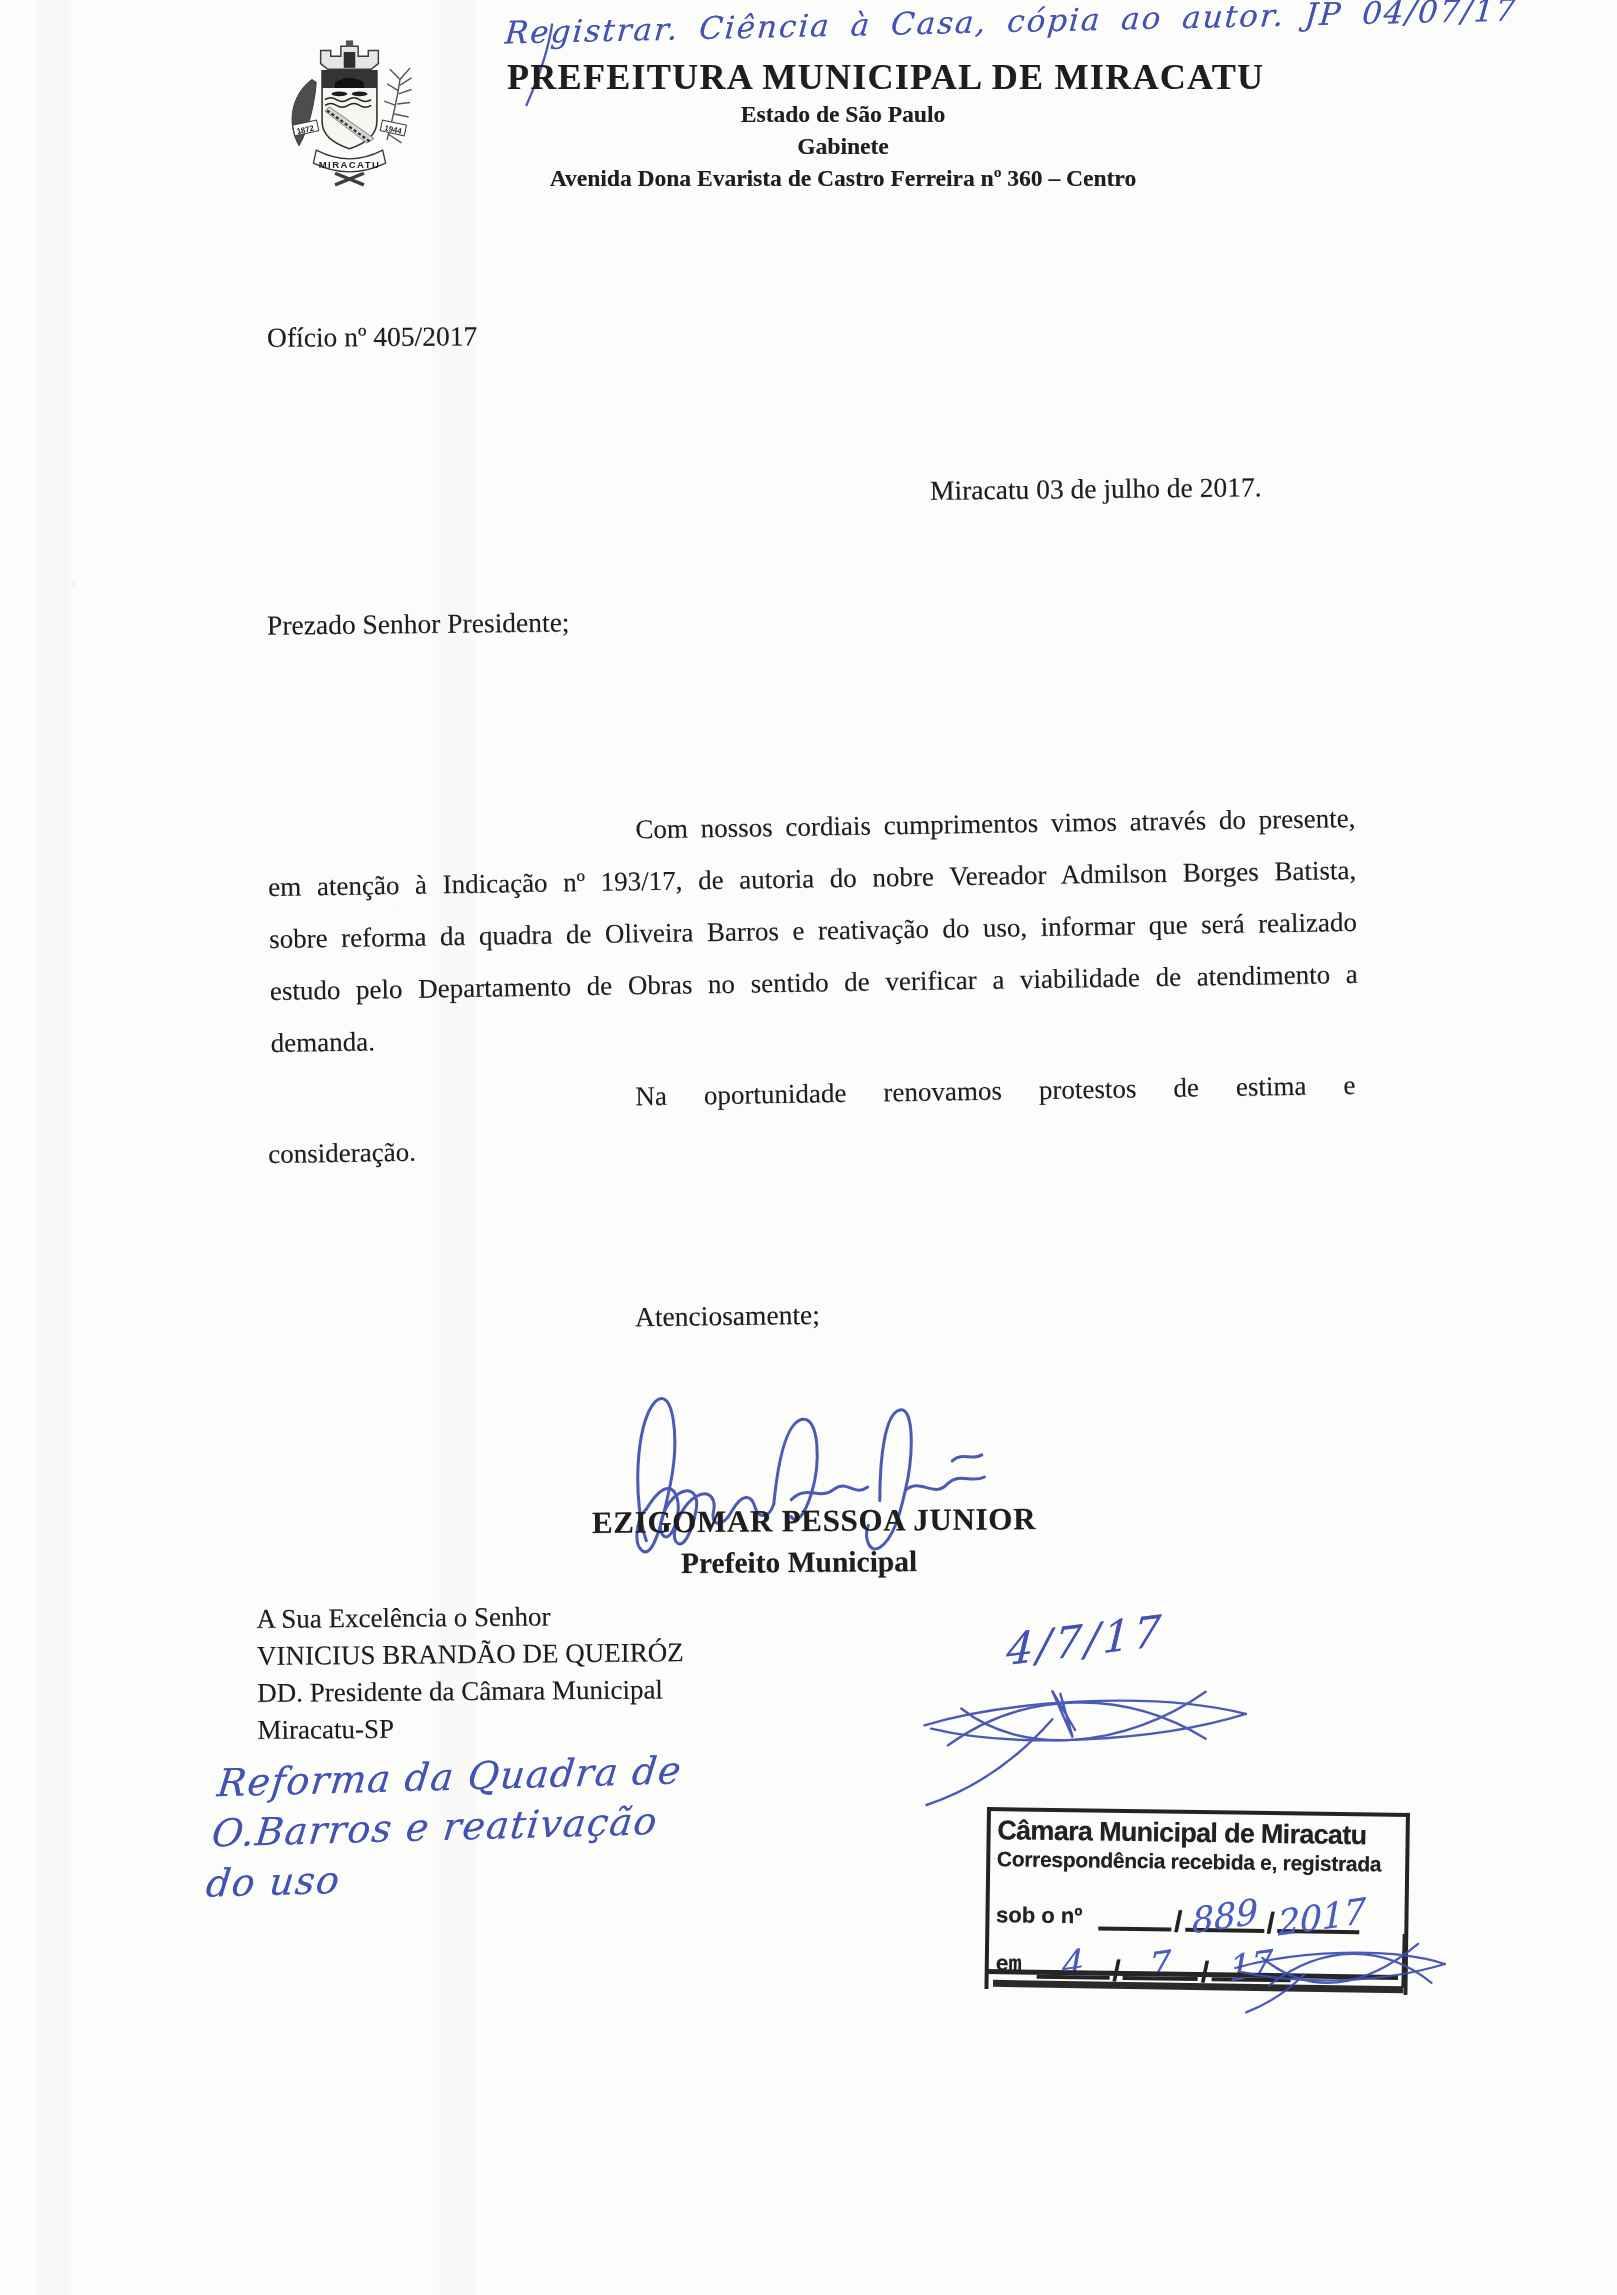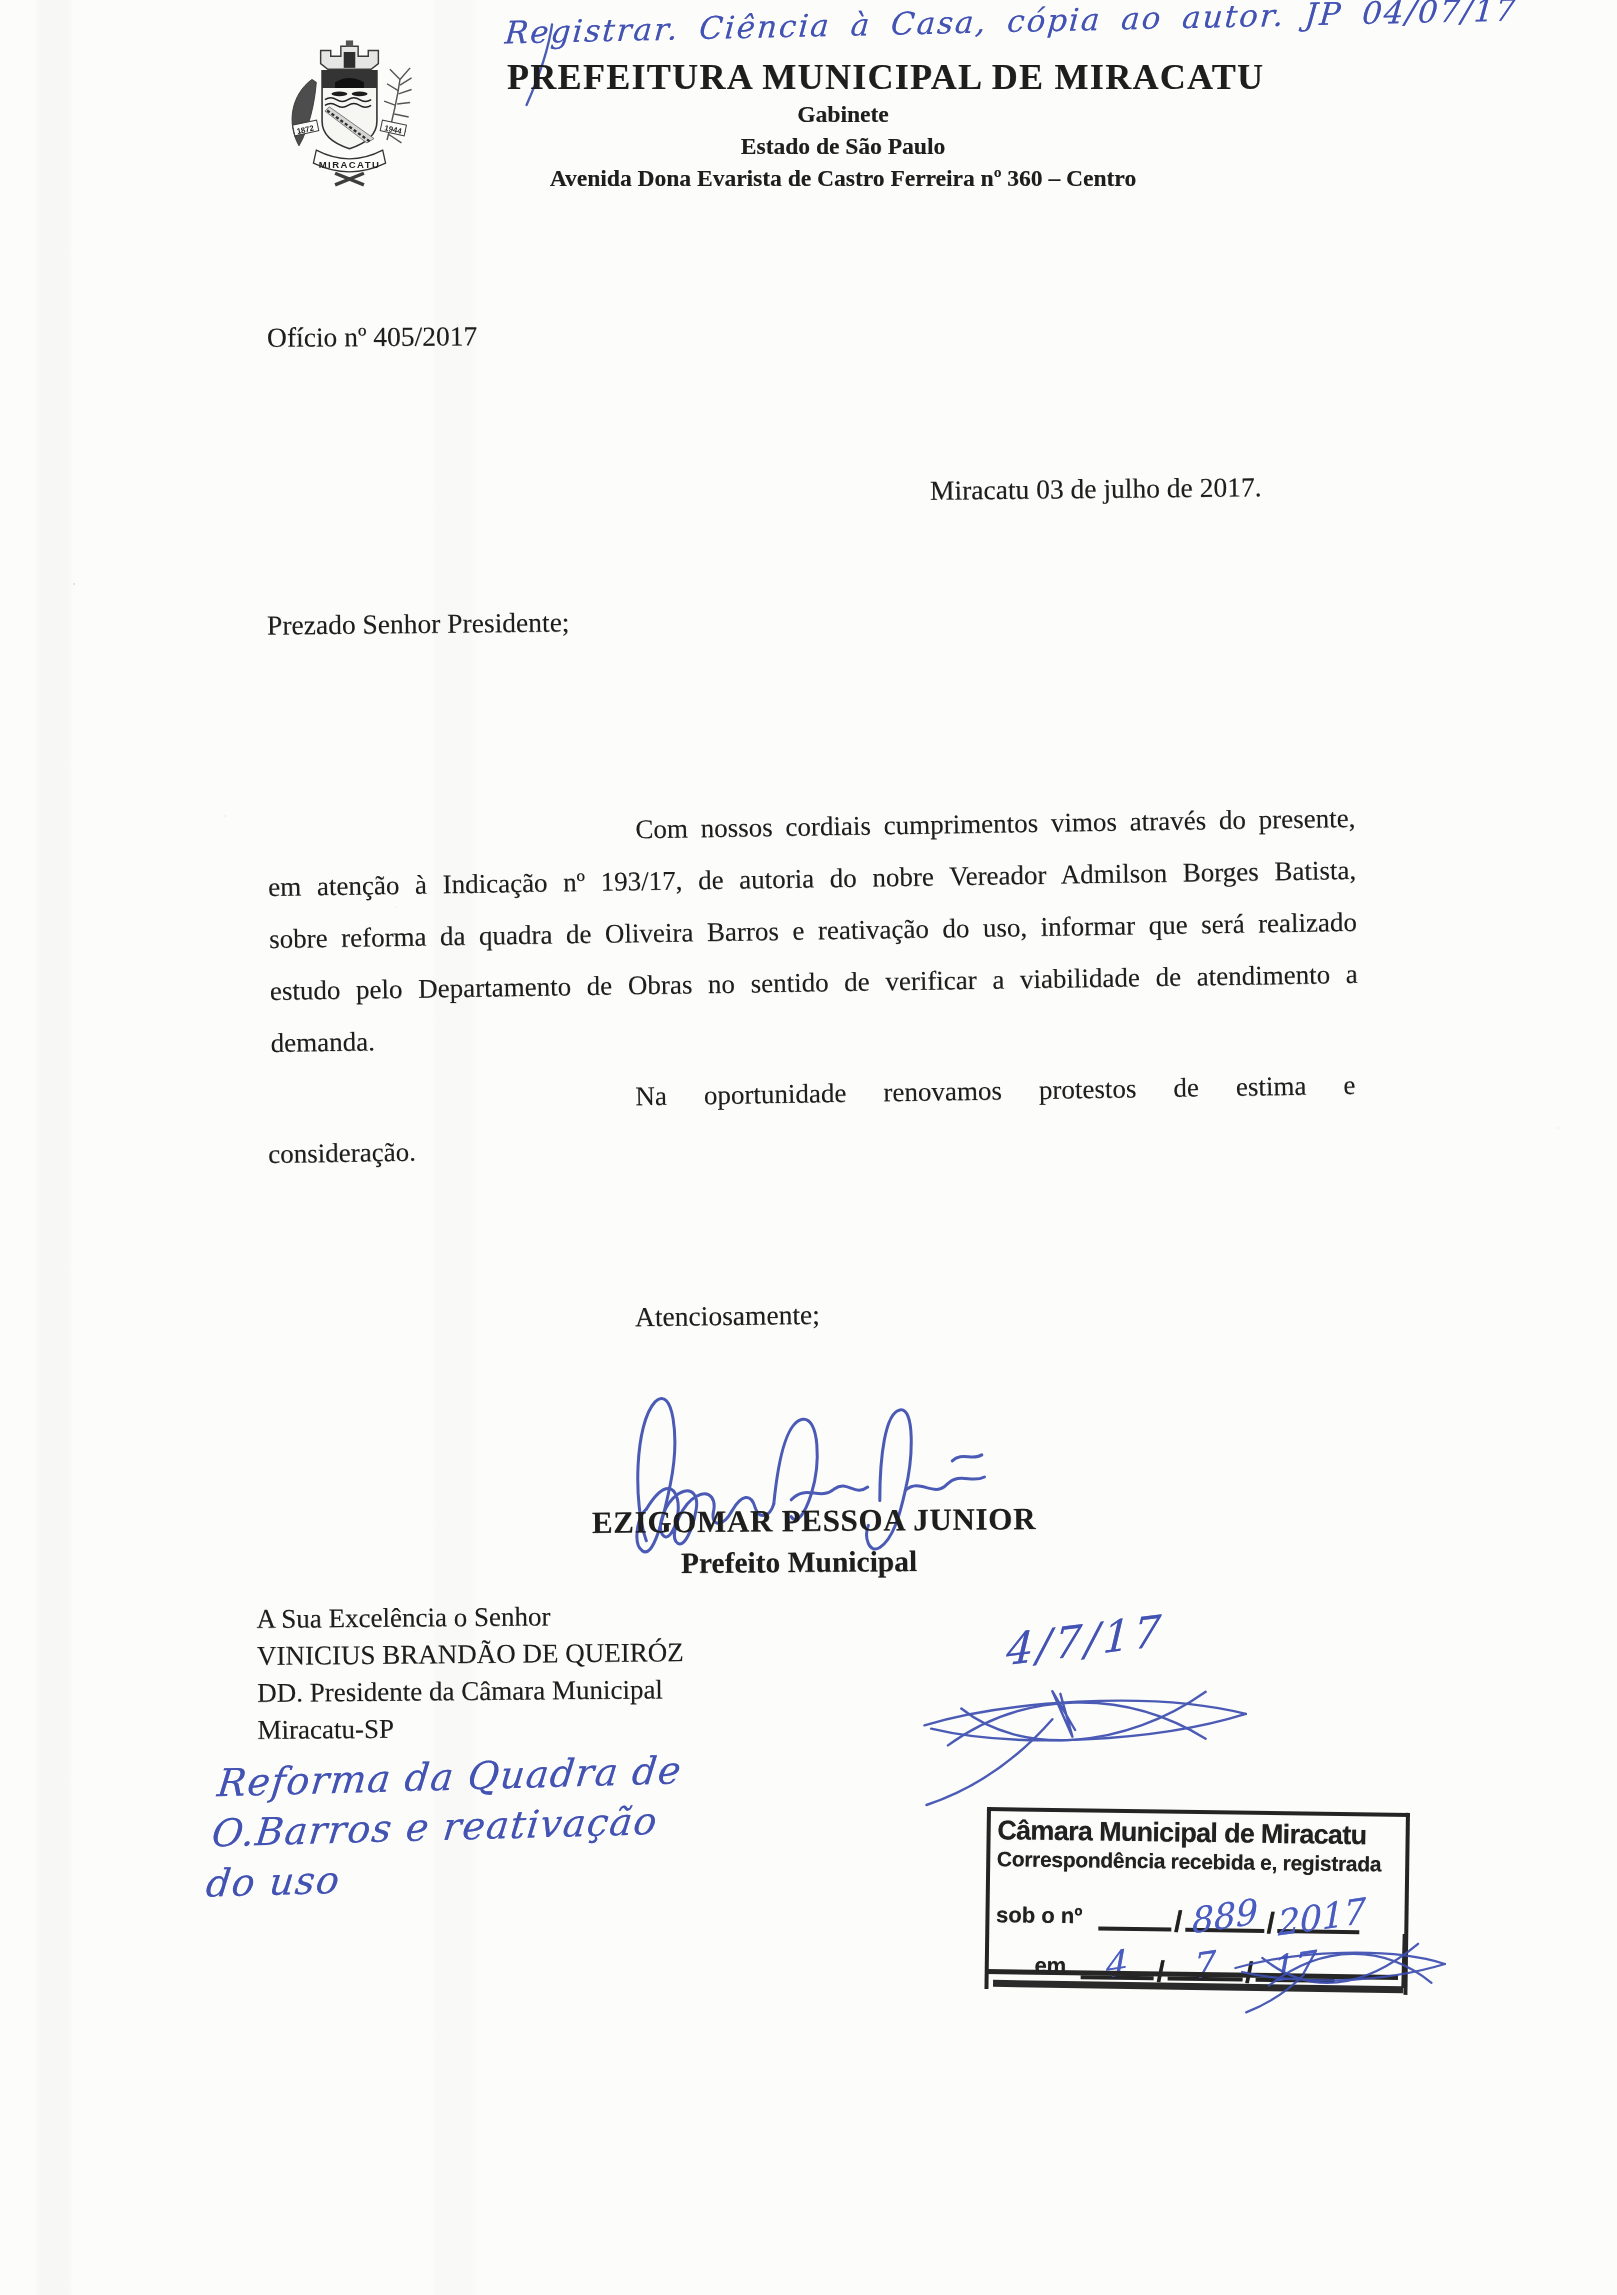--- a/index.html
+++ b/index.html
@@ -122,22 +122,22 @@
       <text x="50" y="89.5" text-anchor="middle" font-family="Liberation Sans,sans-serif" font-size="6.6" font-weight="bold" letter-spacing="1" fill="#222">MIRACATU</text>
     </g>
     <g stroke="#3e3e3e" stroke-width="2.4">
       <path d="M40,93 L60,101"></path>
         <path d="M60,93 L40,101"></path>
     </g>
   </svg>
 
   <div class="abs doc title">PREFEITURA MUNICIPAL DE MIRACATU</div>
   <div class="abs doc hdr-sub">
+    <div>Estado de São Paulo</div>
     <div>Gabinete</div>
-    <div>Estado de São Paulo</div>
     <div>Avenida Dona Evarista de Castro Ferreira nº 360 – Centro</div>
   </div>
 
   <div class="abs doc ref">Ofício nº 405/2017</div>
   <div class="abs doc dateline">Miracatu 03 de julho de 2017.</div>
   <div class="abs doc salut">Prezado Senhor Presidente;</div>
   <div class="abs doc para">Com nossos cordiais cumprimentos vimos através do presente, em atenção à Indicação nº 193/17, de autoria do nobre Vereador Admilson Borges Batista, sobre reforma da quadra de Oliveira Barros e reativação do uso, informar que será realizado estudo pelo Departamento de Obras no sentido de verificar a viabilidade de atendimento a demanda.</div>
   <div class="abs doc para para2">Na oportunidade renovamos protestos de estima e consideração.</div>
   <div class="abs doc closing">Atenciosamente;</div>
 
@@ -189,21 +189,21 @@
       <span class="sep">/</span>
       <span class="slot" style="width:79px;">
         <span class="val">889</span>
       </span>
       <span class="sep">/</span>
       <span class="slot" style="width:82px;">
         <span class="val">2017</span>
       </span>
     </div>
     <div class="stamp-row r2">
-      <span class="stamp-label" style="margin-left:39px;">em</span>
+      <span class="stamp-label" style="font-family:Liberation Mono, monospace;">em</span>
       <span class="slot" style="width:73px; margin-left:14.8px;">
         <span class="val">4</span>
       </span>
       <span class="sep">/</span>
       <span class="slot" style="width:75px;">
         <span class="val">7</span>
       </span>
       <span class="sep">/</span>
       <span class="slot" style="width:79px;">
         <span class="val">17</span>

